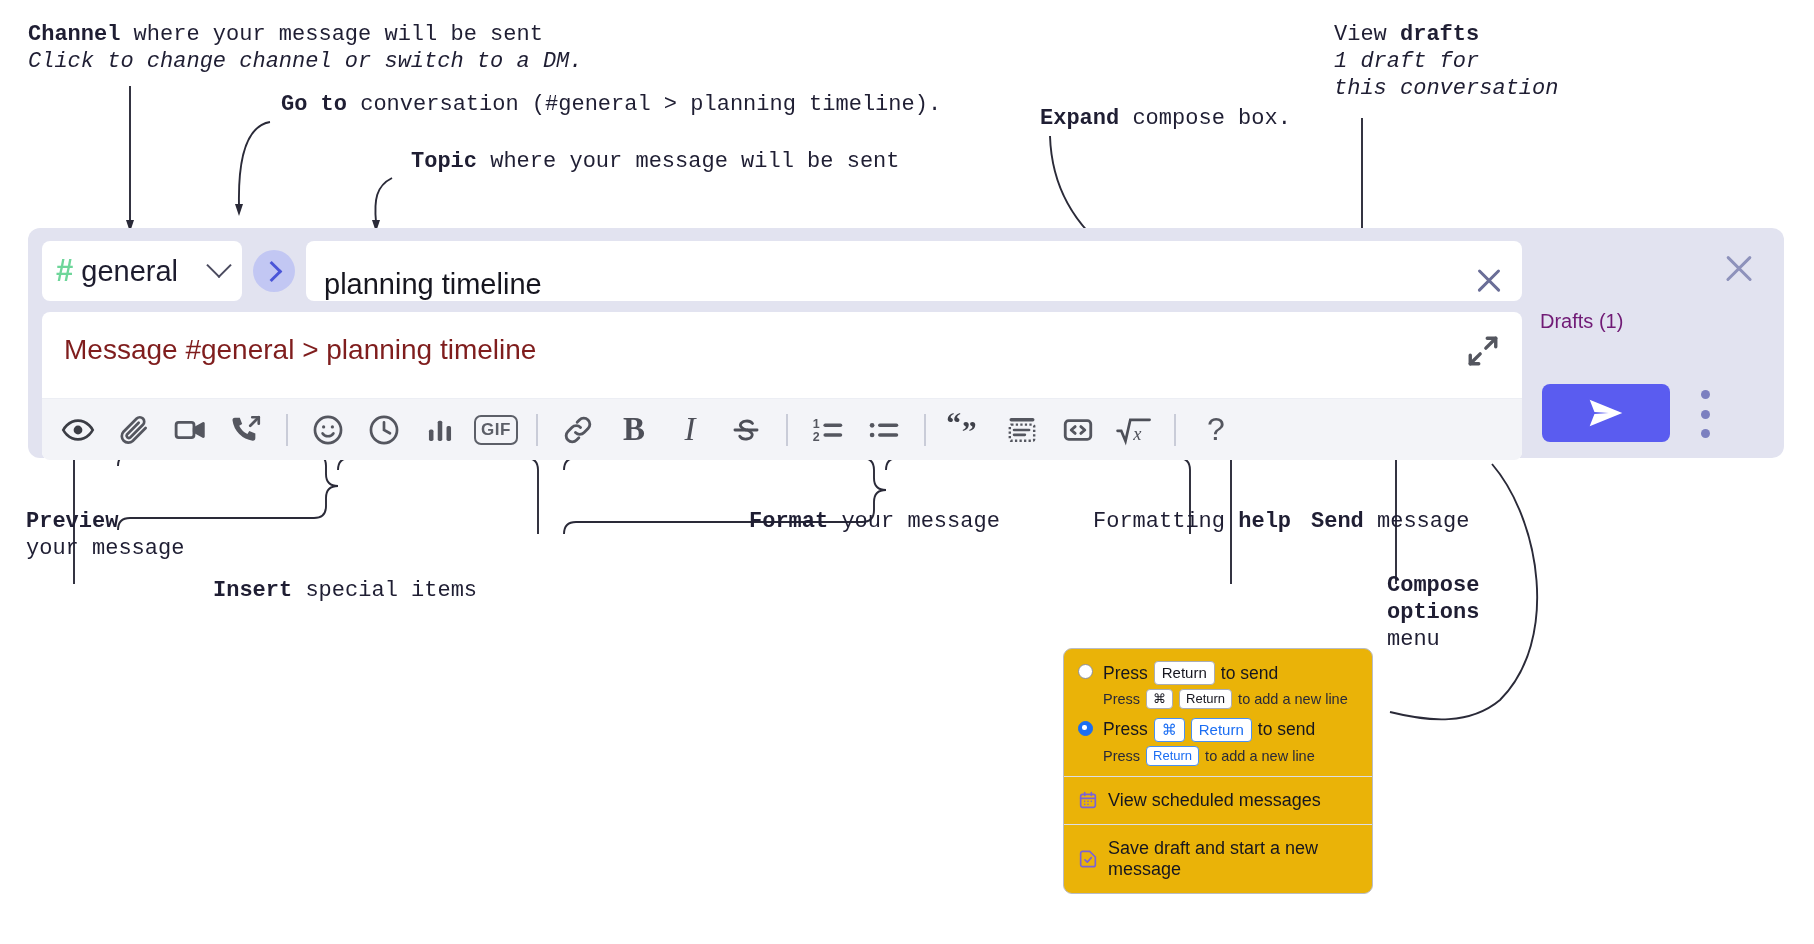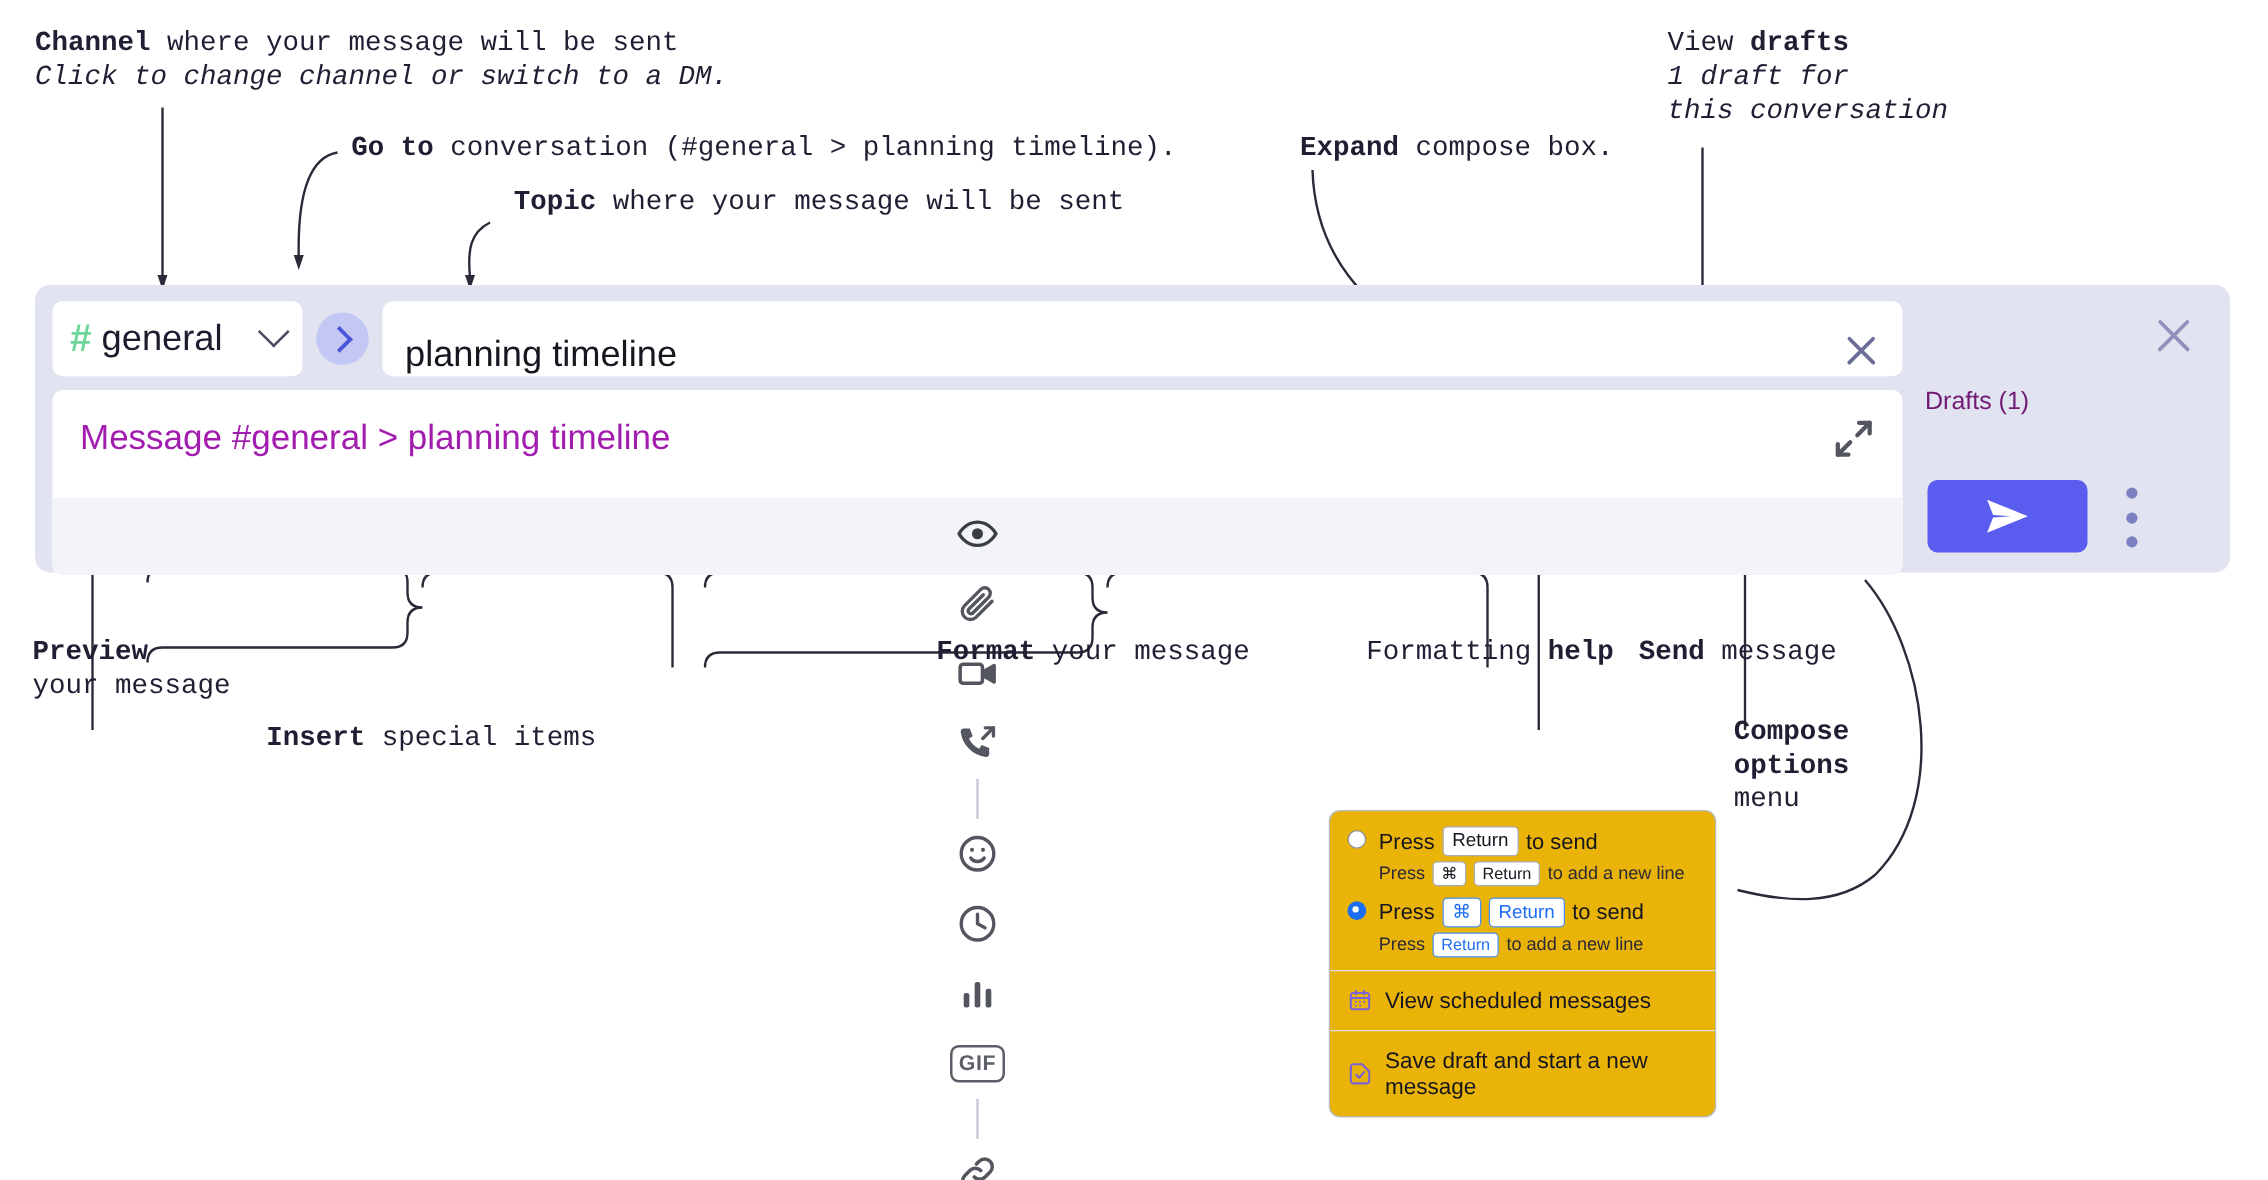--- a/index.html
+++ b/index.html
@@ -82,31 +82,30 @@
   .close-x::after{transform:rotate(-45deg);}
 
   
   .editor{
     margin-top:10px;width:1480px;background:#fff;
     border-radius:8px 8px 8px 8px;
     position:relative;box-sizing:border-box;
   }
   .editor-text{
     height:86px;padding:22px 0 0 22px;box-sizing:border-box;
-    font-size:28px;color:#a21caf;
+    font-size:28px;color:#7f1d1d;
   }
   .expand-icon{
     position:absolute;right:22px;top:22px;width:34px;height:34px;cursor:pointer;
   }
   .toolbar{
     height:62px;background:#f3f4f8;border-radius:0 0 8px 8px;
     display:flex;align-items:center;padding:0 8px;box-sizing:border-box;
     gap:0px;
     border-top:1px solid #eceef4;
-    flex-direction:column;
   }
   .tb{
     width:56px;height:56px;display:flex;align-items:center;justify-content:center;
     cursor:pointer;color:#54565f;flex:none;
   }
   .tb svg{display:block;}
   .tb-sep{
     width:2px;height:32px;background:#c9ccd8;margin:0 12px;flex:none;
   }
   .gifbox{
@@ -222,21 +221,21 @@
     <path d="M886 470 q0,-12 12,-12 L 1178 458 q 12,0 12,12 l 0,64"></path>
     <path d="M338 470 q0,-12 12,-12 L 526 458 q 12,0 12,12 l 0,64"></path>
   </g>
 </svg>
 
 <div class="anno" style="left:28px;top:22px;">
   <div><b>Channel</b><span> where your message will be sent</span></div>
   <div class="it">Click to change channel or switch to a DM.</div>
 </div>
 
-<div class="anno" style="left:281px;top:106px;text-align:center;">
+<div class="anno" style="left:281px;top:92px;text-align:center;">
   <b>Go to</b><span> conversation (#general &gt; planning timeline).</span>
 </div>
 
 <div class="anno" style="left:411px;top:149px;">
   <b>Topic</b><span> where your message will be sent</span>
 </div>
 
 <div class="anno" style="left:1040px;top:106px;">
   <b>Expand</b><span> compose box.</span>
 </div>

